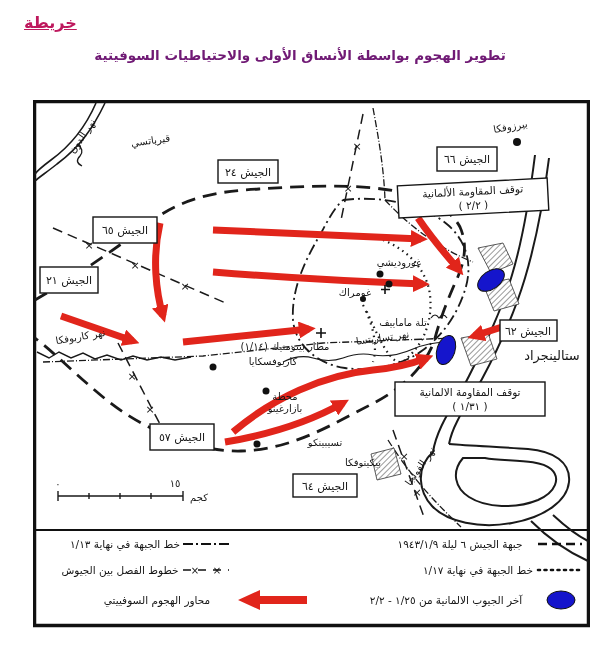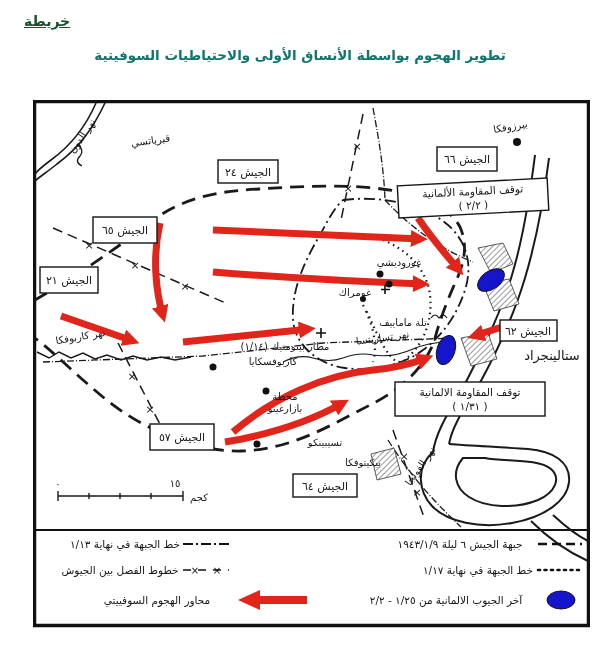--- a/index.html
+++ b/index.html
@@ -1,21 +1,21 @@
 <!DOCTYPE html>
 <html lang="ar"><head>
 <meta charset="utf-8">
 <style>
   html,body{margin:0;padding:0;background:#fff;}
   #stage{position:relative;width:600px;height:663px;background:#ffffff;overflow:hidden;
          font-family:"DejaVu Sans",sans-serif;}
-  #corner-label{position:absolute;left:24px;top:13px;font-size:14px;font-weight:bold;
-         color:#14532d;text-decoration:underline;direction:rtl;}
+  #corner-label{position:absolute;left:24px;top:13px;font-size:16px;font-weight:bold;
+         color:#be185d;text-decoration:underline;direction:rtl;}
   #title{position:absolute;left:0;top:46px;width:600px;text-align:center;direction:rtl;
-         color:#0f766e;font-weight:bold;font-size:13.5px;line-height:1.45;}
+         color:#701a75;font-weight:bold;font-size:13.5px;line-height:1.45;}
   #map-wrap{position:absolute;left:33px;top:100px;width:557px;height:531px;}
   svg text{font-family:"DejaVu Sans",sans-serif;fill:#151515;direction:rtl;}
   .armybox{fill:#ffffff;stroke:#151515;stroke-width:1.4;}
   .notebox{fill:#ffffff;stroke:#151515;stroke-width:1.4;}
   .ink{stroke:#1a1a1a;fill:none;}
   .arrow{stroke:#e1251b;fill:none;stroke-width:7;}
 </style>
 </head>
 <body>
 

